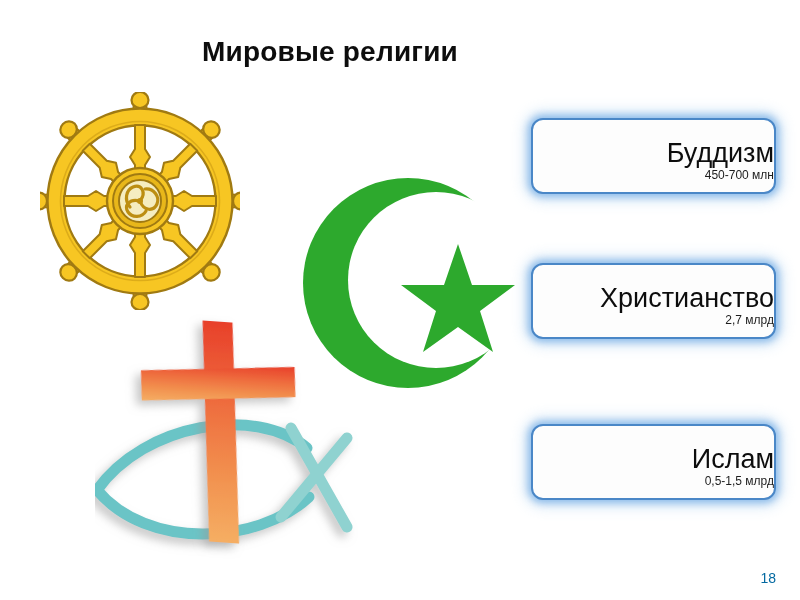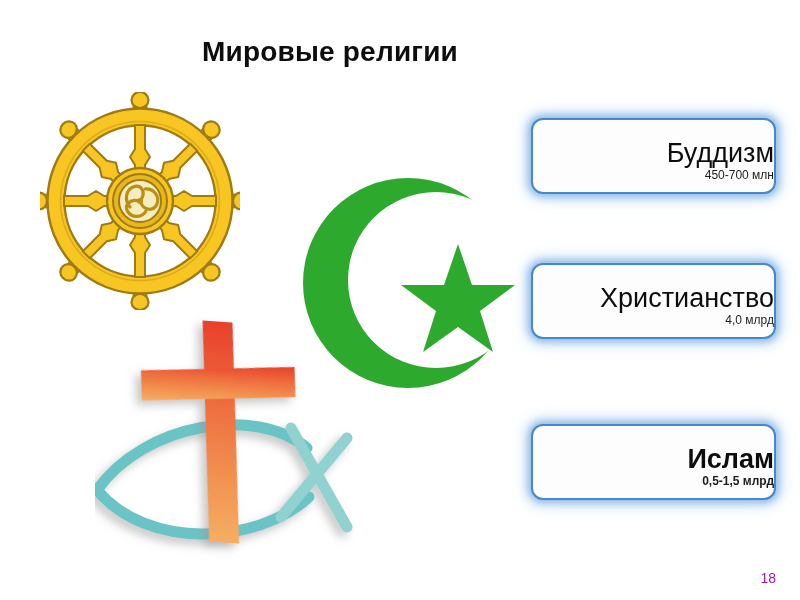--- a/index.html
+++ b/index.html
@@ -52,21 +52,21 @@
       0 0 7px 3px rgba(120, 175, 230, 0.75),
       0 0 14px 6px rgba(150, 196, 236, 0.45);
     display: flex;
     flex-direction: column;
     align-items: flex-end;
     justify-content: center;
     padding-top: 10px;
   }
   #info-box-0 { top: 118px; }
   #info-box-1 { top: 263px; }
-  #info-box-2 { top: 424px; font-weight: bold; }
+  #info-box-2 { top: 424px; }
 
   .info-box .box-name {
     font-size: 27px;
     color: #0d0d0d;
     line-height: 1.06;
     white-space: nowrap;
   }
   .info-box .box-count {
     font-size: 12px;
     color: #1d1d1d;
@@ -74,21 +74,21 @@
     margin-top: 1px;
     white-space: nowrap;
   }
 
   
   #page-number {
     position: absolute;
     right: 24px;
     bottom: 14px;
     font-size: 14px;
-    color: #a21caf;
+    color: #0369a1;
   }
 </style>
 </head>
 <body>
 
 <div id="slide">
 
   <div id="slide-title">Мировые религии</div>
 
   <div class="symbol" id="dharma-wheel">
@@ -221,21 +221,21 @@
     </svg>
   </div>
 
   <div class="info-box" id="info-box-0">
     <div class="box-name">Буддизм</div>
     <div class="box-count">450-700 млн</div>
   </div>
 
   <div class="info-box" id="info-box-1">
     <div class="box-name">Христианство</div>
-    <div class="box-count">4,0 млрд</div>
+    <div class="box-count">2,7 млрд</div>
   </div>
 
   <div class="info-box" id="info-box-2">
     <div class="box-name">Ислам</div>
     <div class="box-count">0,5-1,5 млрд</div>
   </div>
 
   <div id="page-number">18</div>
 
 </div>

